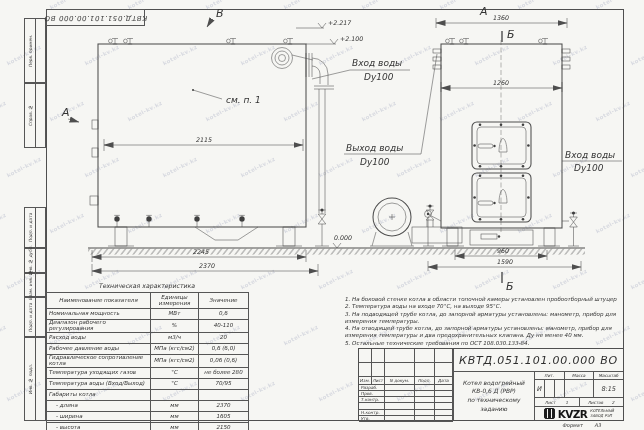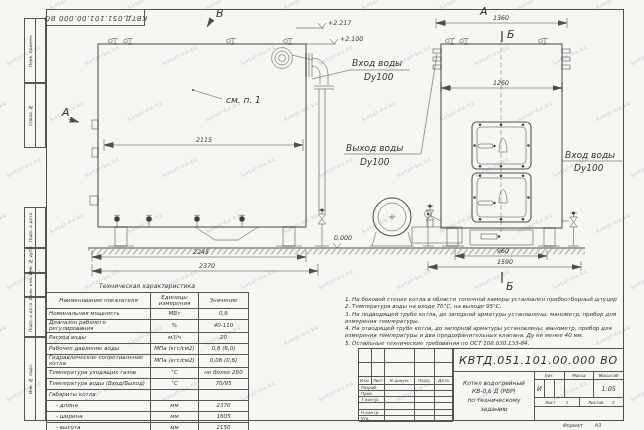--- a/index.html
+++ b/index.html
@@ -594,32 +594,40 @@
             <span>Масса</span>
             <span>Масштаб</span>
           </div>
           <div class="r2">
             <div class="lit">
                 <span>И</span>
                 <span></span>
                 <span></span>
               </div>
             <div class="mass"></div>
-            <div class="scale">1:05</div>
+            <div class="scale">8:15</div>
           </div>
           <div class="r3">
             <div>
                 <span>Лист</span>
                 <span>1</span>
               </div>
             <div>
                 <span>Листов</span>
                 <span>2</span>
               </div>
           </div>
+          <div class="r4">
+            <div class="emblem"></div>
+            <div class="kvzr">KVZR</div>
+            <div class="cname">
+              <div>КОТЕЛЬНЫЙ</div>
+              <div>ЗАВОД РЭП</div>
+            </div>
+          </div>
         </div>
       </div>
     </div>
   </div>
 
   <div class="format-note">
     <span>Формат</span>
     <span>А3</span>
   </div>
 </div>

